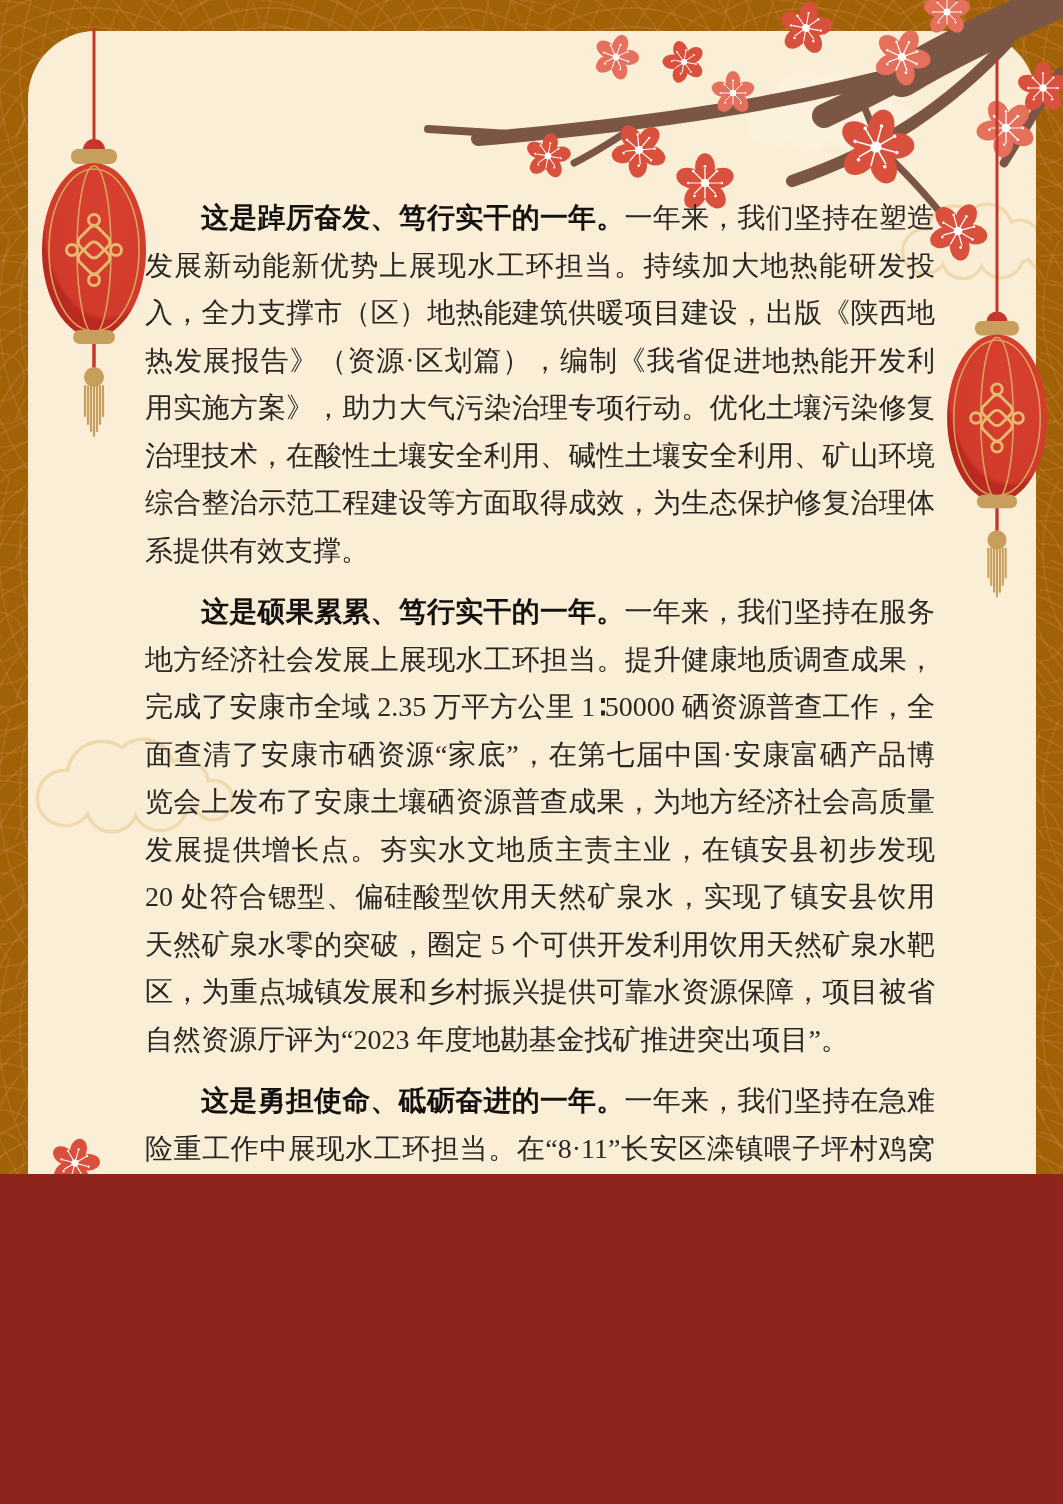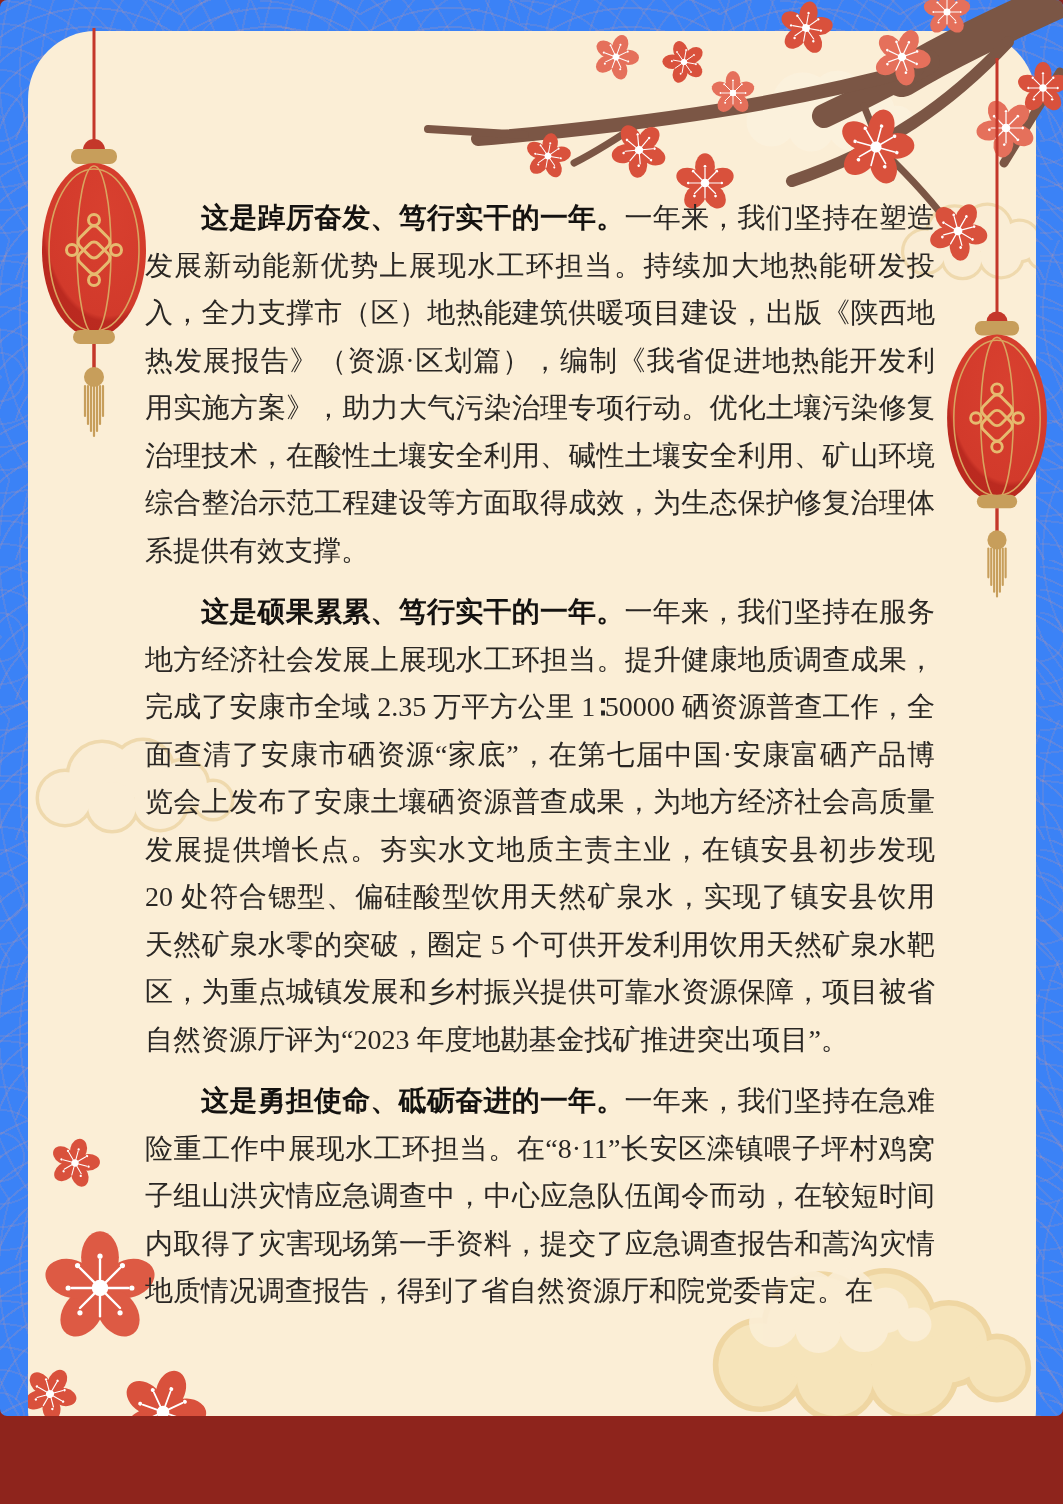--- a/index.html
+++ b/index.html
@@ -1,20 +1,19 @@
 <!DOCTYPE html>
 <html><head>
 <meta charset="utf-8">
 <style>
   html,body{margin:0;padding:0;background:#8e241c;}
   .page{
-    position:relative; width:1063px; height:1416px; overflow:hidden;
-    background-color:#3b82f6;
+    position:relative; width:1063px; height:1174px; overflow:hidden;
+    background-color:#a16207;
     font-family:"Liberation Serif", serif;
-    border-radius:7px;
   }
   .border-pattern{
     position:absolute; inset:0; z-index:0; pointer-events:none;
     background-image:
       repeating-radial-gradient(circle at 50% 115%, rgba(255,158,126,.16) 0 2px, transparent 2px 19px),
       repeating-radial-gradient(circle at 0% 45%,  rgba(255,158,126,.13) 0 2px, transparent 2px 23px),
       repeating-radial-gradient(circle at 105% 30%, rgba(255,158,126,.13) 0 2px, transparent 2px 21px);
     background-size:180px 140px, 260px 260px, 240px 240px;
   }
   .panel{

